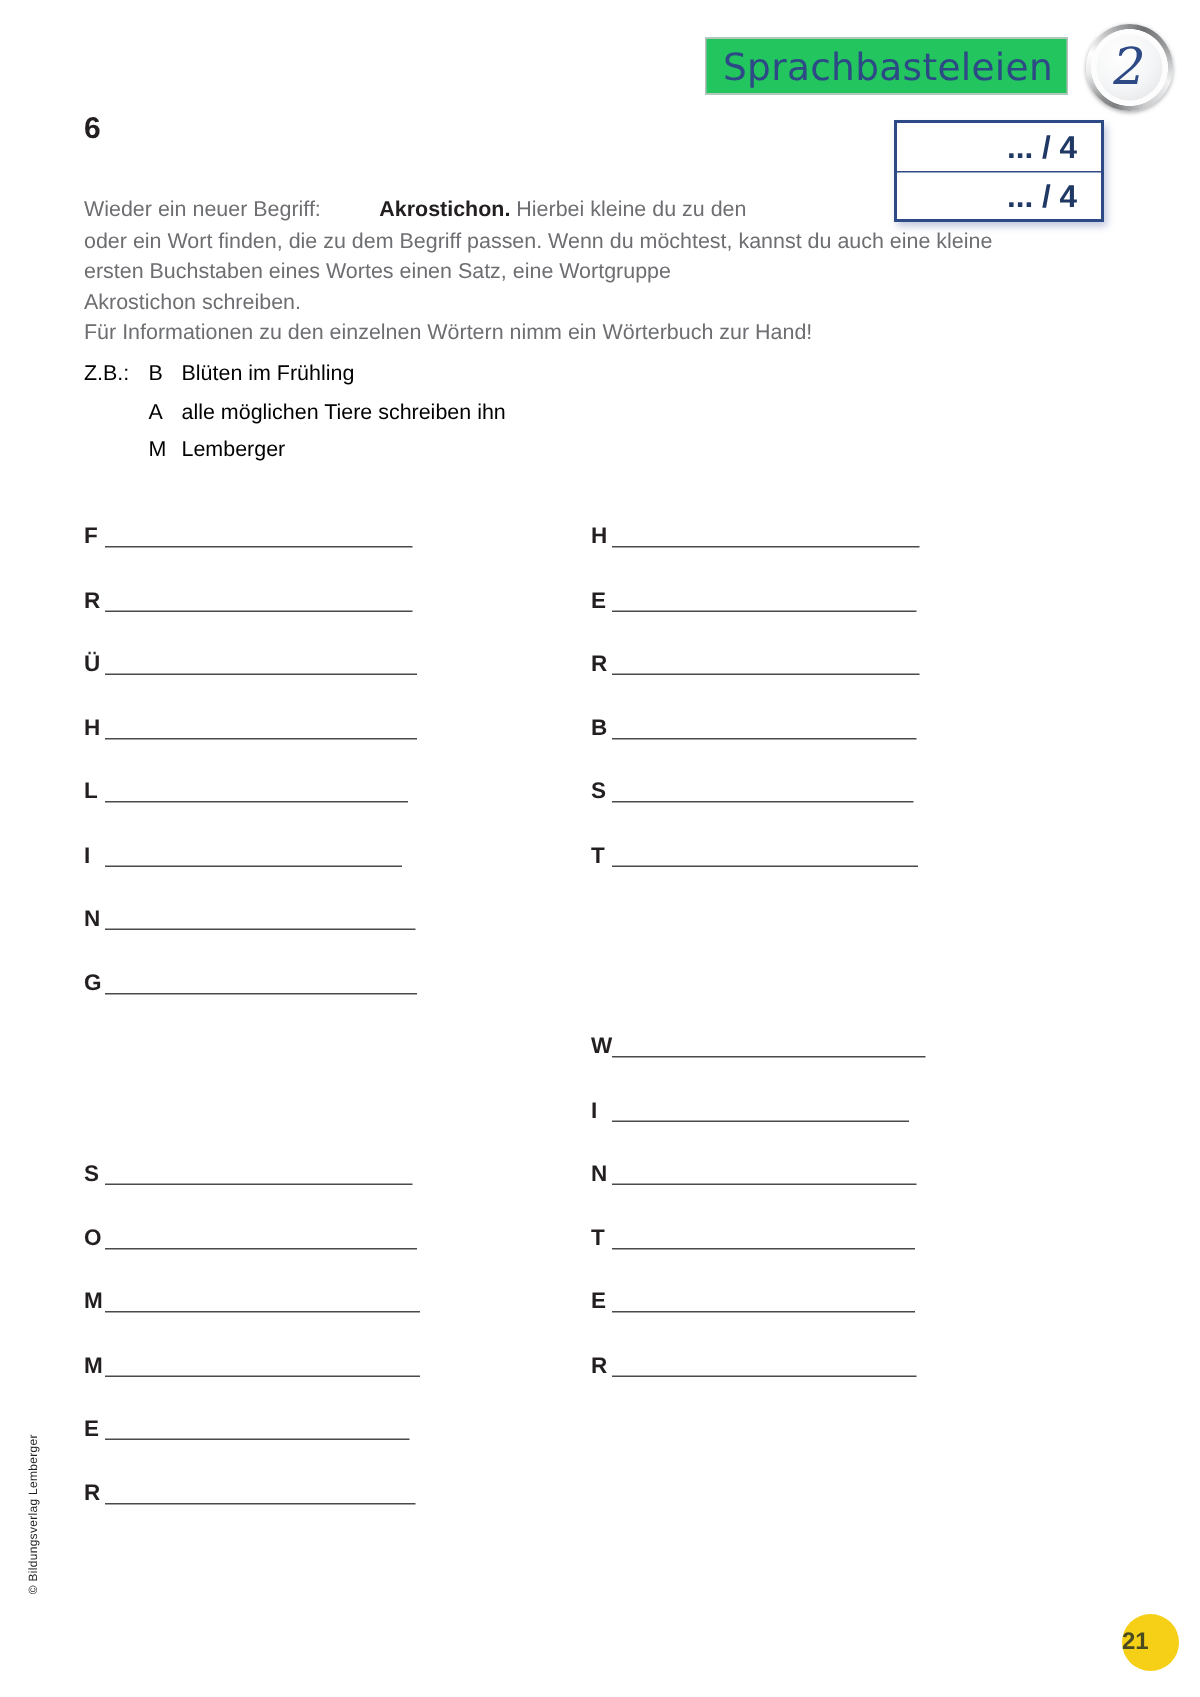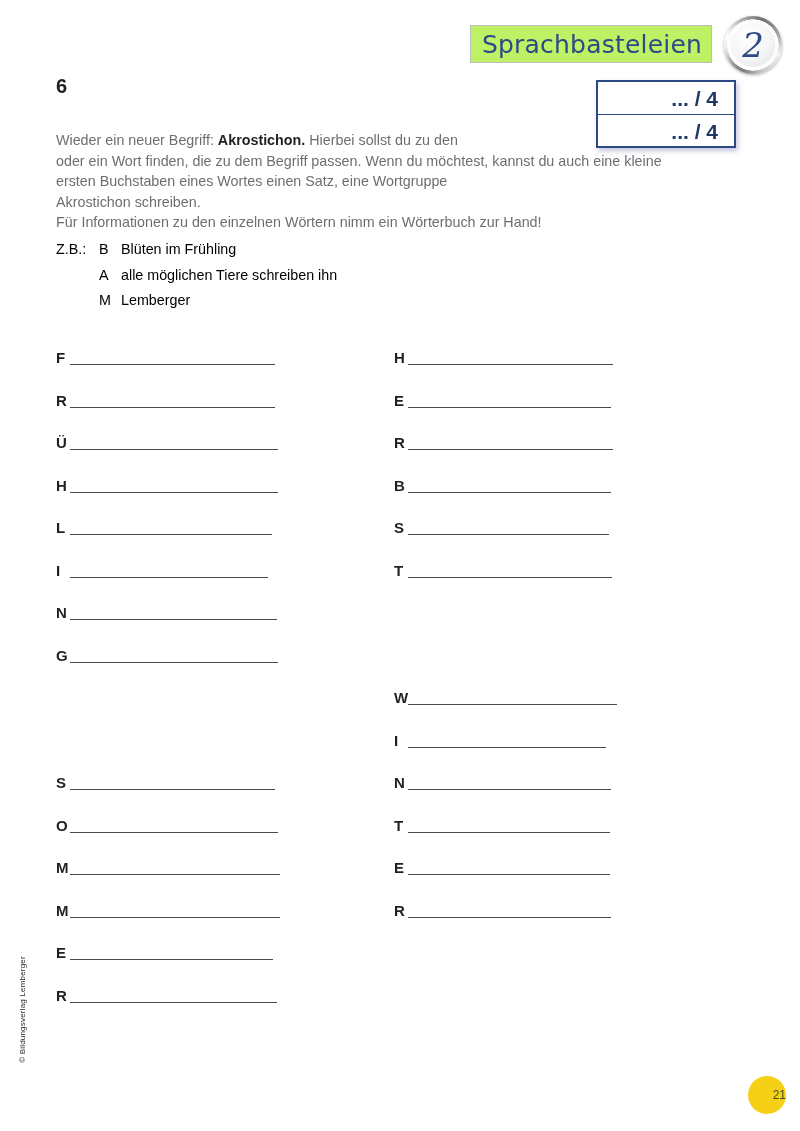--- a/index.html
+++ b/index.html
@@ -21,21 +21,21 @@
   }
 
   
   .header-title-box {
     position: absolute;
     left: 470px;
     top: 25px;
     width: 242px;
     height: 38px;
     border: 1px solid #bcbec0;
-    background: #bef264;
+    background: #22c55e;
     box-sizing: border-box;
   }
   .header-title-text {
     position: absolute;
     left: 0;
     top: 0;
     width: 242px;
     height: 38px;
     line-height: 38px;
     text-align: center;
@@ -128,20 +128,21 @@
     left: 56px;
     top: 130px;
     width: 690px;
     font-size: 14.3px;
     line-height: 20.6px;
     color: #6d6e71;
   }
   .instructions b {
     color: #231f20;
     font-weight: bold;
+    margin-left: 35px;
   }
   .instr-line { white-space: pre-wrap; }
 
   
   .example {
     position: absolute;
     left: 56px;
     top: 237px;
     font-size: 14.3px;
     line-height: 25.5px;
@@ -213,24 +214,25 @@
     border-radius: 50%;
     background: #f5d017;
   }
   .page-number-text {
     position: absolute;
     left: 0;
     top: 0;
     width: 38px;
     height: 38px;
     line-height: 38px;
-    text-align: right;
-    font-family: "Liberation Sans", sans-serif;
-    font-size: 12px;
+    text-align: left;
+    font-family: "Liberation Sans", sans-serif;
+    font-size: 16px;
     color: #4a4a21;
+    font-weight: bold;
   }
 </style>
 </head>
 <body>
 
 <div class="page">
 
   <div class="header-title-box">
     <div class="header-title-text">Sprachbasteleien</div>
   </div>
@@ -241,21 +243,21 @@
   </div>
 
   <div class="score-box">
     <div class="score-row first">... / 4</div>
     <div class="score-row">... / 4</div>
   </div>
 
   <div class="ex-number">6</div>
 
   <div class="instructions">
-    <div class="instr-line"><span>Wieder ein neuer Begriff: </span><b>Akrostichon.</b><span> Hierbei sollst du zu den</span></div>
+    <div class="instr-line"><span>Wieder ein neuer Begriff: </span><b>Akrostichon.</b><span> Hierbei kleine du zu den</span></div>
     <div class="instr-line">oder ein Wort finden, die zu dem Begriff passen. Wenn du möchtest, kannst du auch eine kleine</div>
     <div class="instr-line">ersten Buchstaben eines Wortes einen Satz, eine Wortgruppe</div>
     <div class="instr-line">Akrostichon schreiben.</div>
     <div class="instr-line">Für Informationen zu den einzelnen Wörtern nimm ein Wörterbuch zur Hand!</div>
   </div>
 
   <div class="example">
     <div class="ex-row"><span class="ex-label">Z.B.:</span><span class="ex-letter">B</span><span>Blüten im Frühling</span></div>
     <div class="ex-row"><span class="ex-label"></span><span class="ex-letter">A</span><span>alle möglichen Tiere schreiben ihn</span></div>
     <div class="ex-row"><span class="ex-label"></span><span class="ex-letter">M</span><span>Lemberger</span></div>

